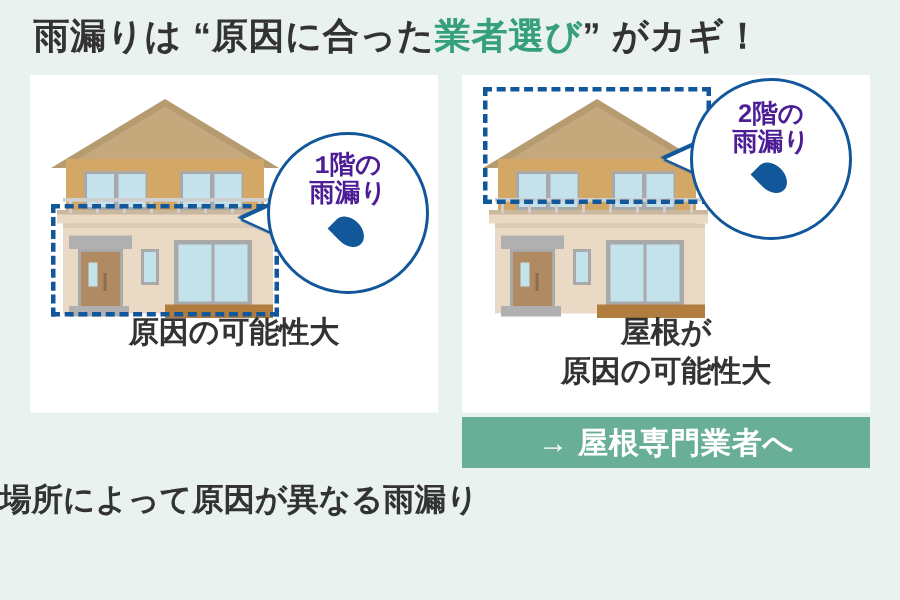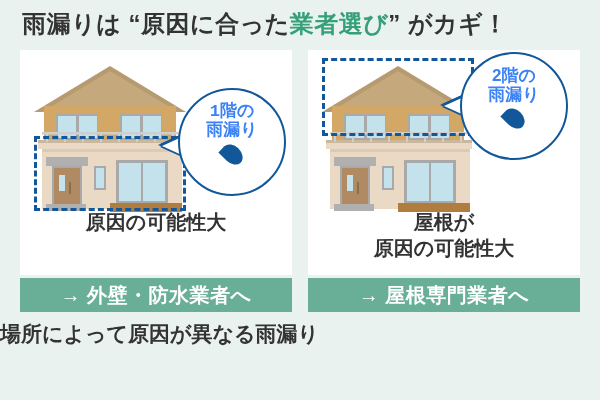--- a/index.html
+++ b/index.html
@@ -96,21 +96,21 @@
     flex-direction: column;
     align-items: center;
     justify-content: flex-start;
     padding-top: 12px;
   }
   .bubble-l { left: 158px; top: 38px; font-family: Liberation Mono, monospace; }
   .bubble-r { left: 152px; top: 2px; }
   .bubble-line {
     font-size: 17px;
     font-weight: bold;
-    color: #3b82f6;
+    color: #4c1d95;
     line-height: 1.12;
     white-space: nowrap;
   }
   .drop {
     width: 17px;
     height: 23px;
     margin-top: 3px;
     background: #12579a;
     border-radius: 0 50% 50% 50%;
     transform: rotate(-45deg);
@@ -246,21 +246,20 @@
     <div class="bubble bubble-l">
       <div class="bubble-line">1階の</div>
       <div class="bubble-line">雨漏り</div>
       <div class="drop"></div>
     </div>
 
     <div class="caption">
       <div>原因の可能性大</div>
     </div>
 
-    <div class="action-bar">→ 外壁・防水業者へ</div>
   </div>
 
   <div class="card">
     <div class="card-white"></div>
 
     <div class="house-wrap">
       <svg class="house-svg" width="272" height="160" viewBox="0 0 272 160">
         <polygon points="14,58 90,12 166,58" fill="#b69a70"></polygon>
         <polygon points="22,58 90,17 158,58" fill="#c5a87c"></polygon>
         <rect x="24" y="52" width="132" height="44" fill="#d3a766"></rect>

